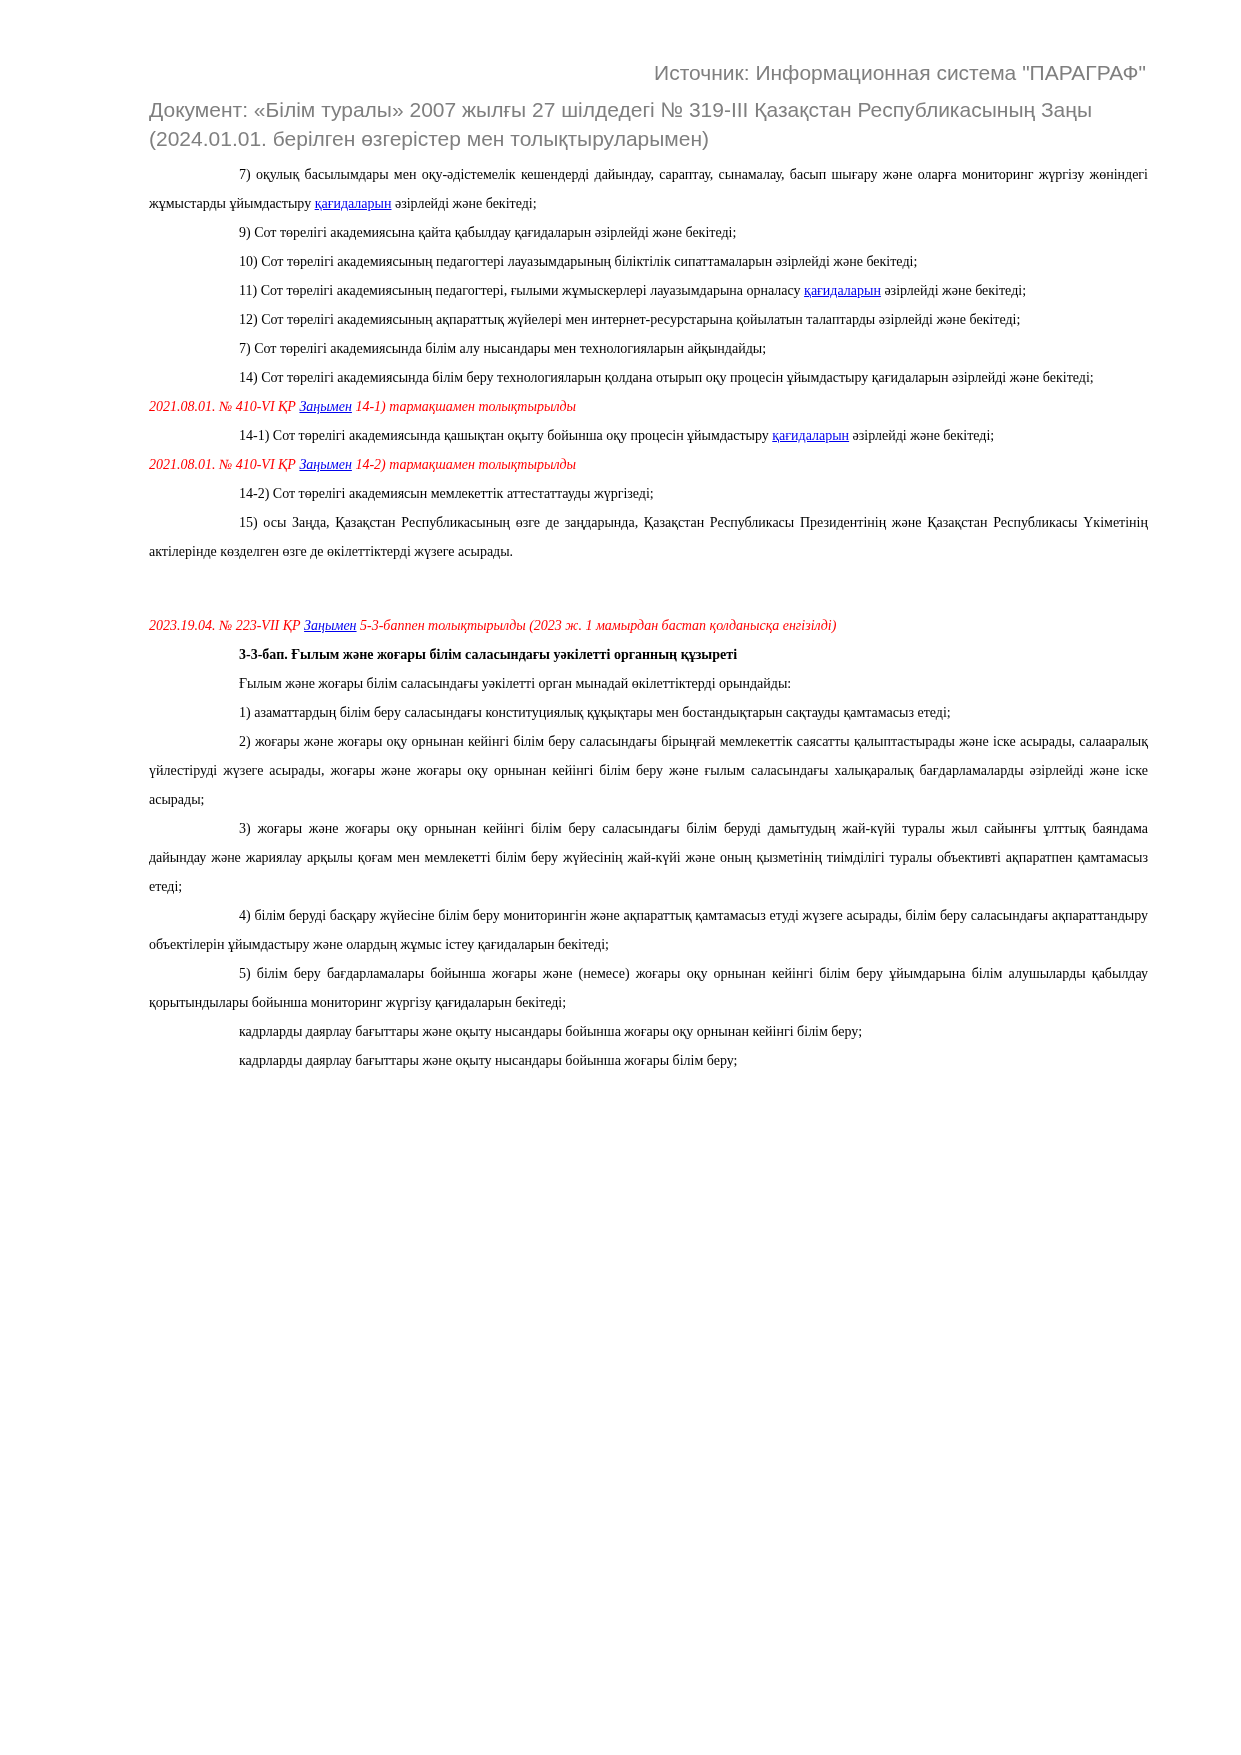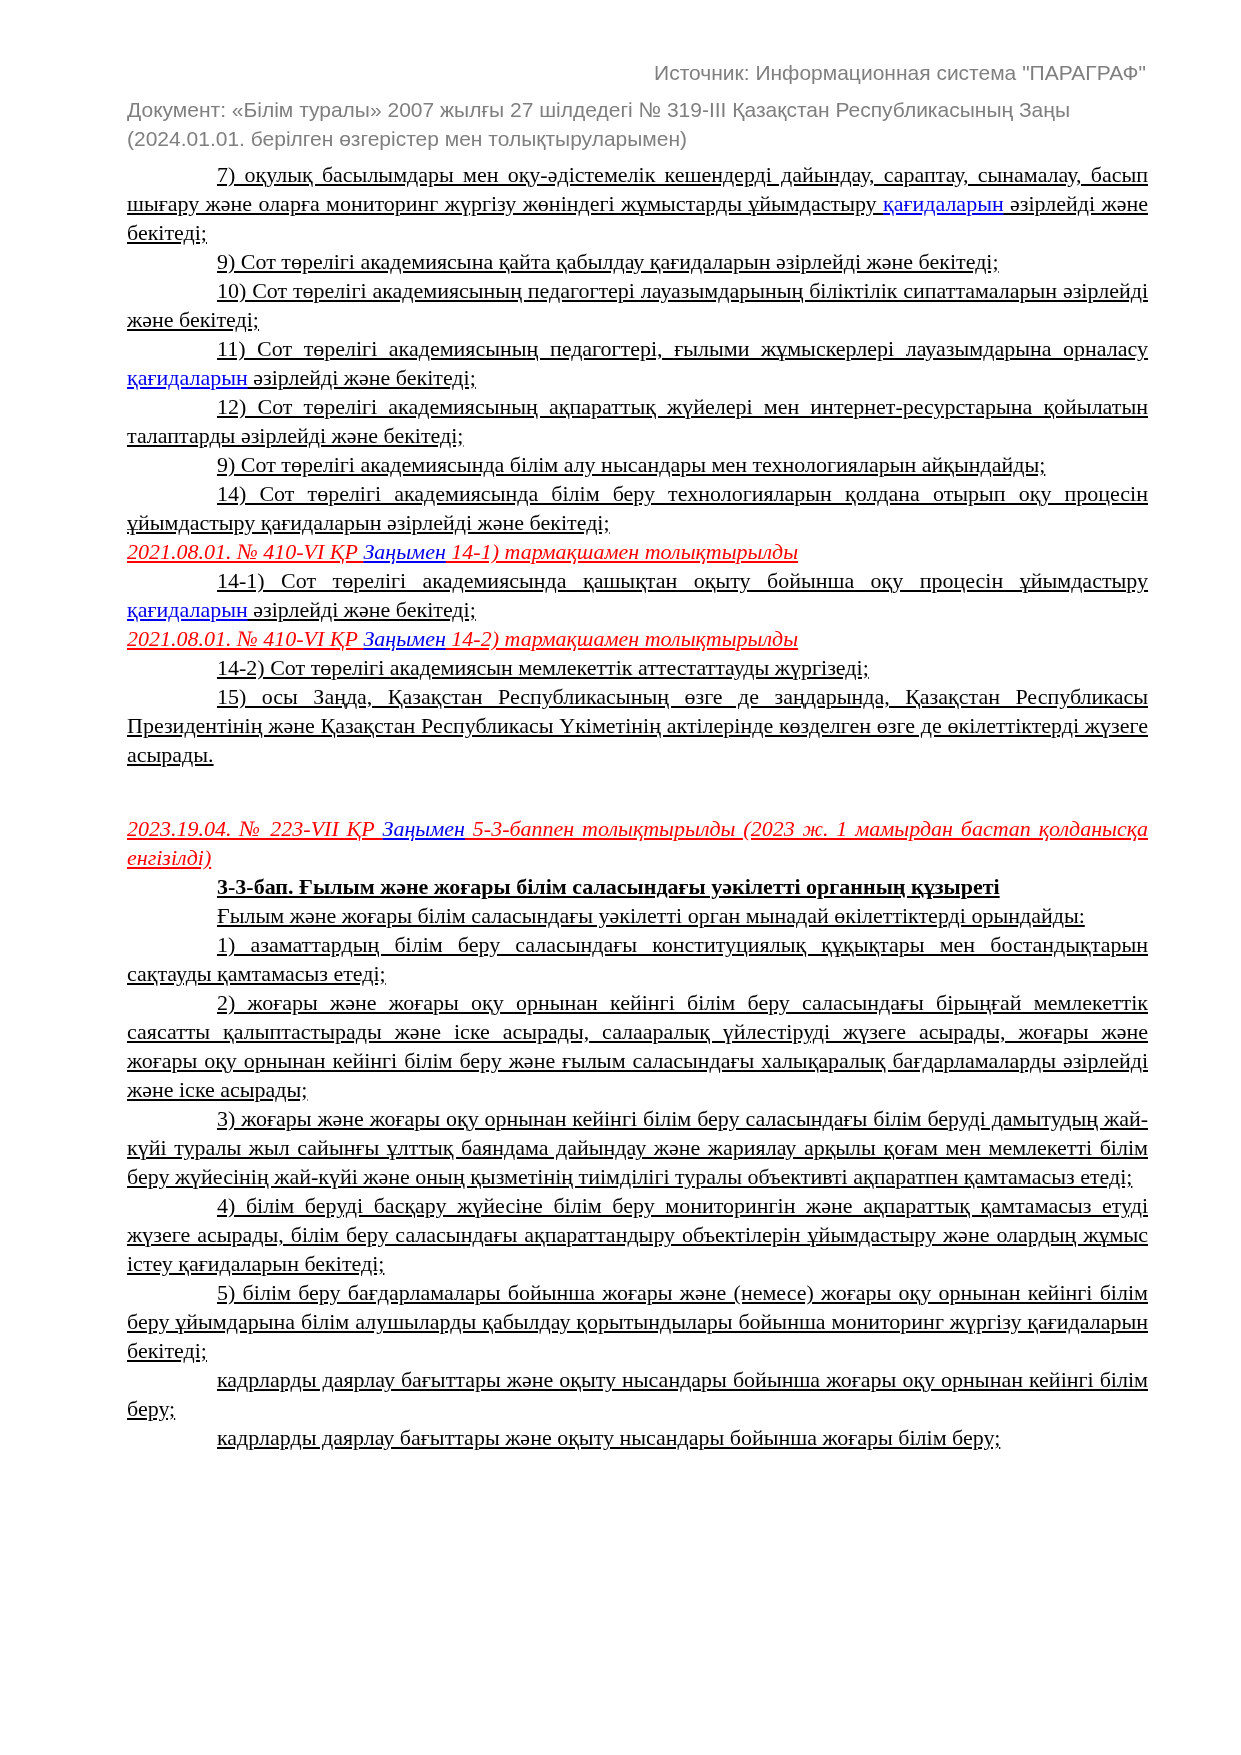--- a/index.html
+++ b/index.html
@@ -6,39 +6,39 @@
   body {
     width: 1241px;
     height: 1755px;
     background: #ffffff;
     overflow: hidden;
     font-family: "Liberation Serif", "DejaVu Serif", serif;
     color: #000000;
   }
   .page {
     padding-top: 58px;
+    padding-left: 22px;
   }
   .hdr {
     margin: 0 95px 0 127px;
     font-family: "Liberation Sans", "DejaVu Sans", sans-serif;
     font-size: 21px;
     line-height: 29px;
     color: #7f7f7f;
   }
   .hdr-source { text-align: right; margin-bottom: 8px; }
   .hdr-doc   { text-align: left; }
   .doc-body {
     margin: 7px 93px 0 127px;
   }
   .para {
-    font-size: 22px;
+    font-size: 14px;
     line-height: 29px;
     text-align: justify;
     margin: 0;
-    text-decoration: underline;
   }
   .para.body    { text-indent: 90px; }
   .para.heading { text-indent: 90px; font-weight: bold; }
   .para.amendment {
     text-indent: 0;
     color: #ff0000;
     font-style: italic;
   }
   .para.spacer { height: 45px; }
   a.inline-link {
@@ -57,21 +57,21 @@
     <div>Документ: «Білім туралы» 2007 жылғы 27 шілдедегі № 319-III Қазақстан Республикасының Заңы</div>
     <div>(2024.01.01. берілген өзгерістер мен толықтыруларымен)</div>
   </div>
 
   <div class="doc-body">
       <div class="para body"><span>7) оқулық басылымдары мен оқу-әдістемелік кешендерді дайындау, сараптау, сынамалау, басып шығару және оларға мониторинг жүргізу жөніндегі жұмыстарды ұйымдастыру </span><a class="inline-link" href="#">қағидаларын</a><span> әзірлейді және бекітеді;</span></div>
       <div class="para body"><span>9) Сот төрелігі академиясына қайта қабылдау қағидаларын әзірлейді және бекітеді;</span></div>
       <div class="para body"><span>10) Сот төрелігі академиясының педагогтері лауазымдарының біліктілік сипаттамаларын әзірлейді және бекітеді;</span></div>
       <div class="para body"><span>11) Сот төрелігі академиясының педагогтері, ғылыми жұмыскерлері лауазымдарына орналасу </span><a class="inline-link" href="#">қағидаларын</a><span> әзірлейді және бекітеді;</span></div>
       <div class="para body"><span>12) Сот төрелігі академиясының ақпараттық жүйелері мен интернет-ресурстарына қойылатын талаптарды әзірлейді және бекітеді;</span></div>
-      <div class="para body"><span>9) Сот төрелігі академиясында білім алу нысандары мен технологияларын айқындайды;</span></div>
+      <div class="para body"><span>7) Сот төрелігі академиясында білім алу нысандары мен технологияларын айқындайды;</span></div>
       <div class="para body"><span>14) Сот төрелігі академиясында білім беру технологияларын қолдана отырып оқу процесін ұйымдастыру қағидаларын әзірлейді және бекітеді;</span></div>
       <div class="para amendment"><span>2021.08.01. № 410-VI ҚР </span><a class="inline-link" href="#">Заңымен</a><span> 14-1) тармақшамен толықтырылды</span></div>
       <div class="para body"><span>14-1) Сот төрелігі академиясында қашықтан оқыту бойынша оқу процесін ұйымдастыру </span><a class="inline-link" href="#">қағидаларын</a><span> әзірлейді және бекітеді;</span></div>
       <div class="para amendment"><span>2021.08.01. № 410-VI ҚР </span><a class="inline-link" href="#">Заңымен</a><span> 14-2) тармақшамен толықтырылды</span></div>
       <div class="para body"><span>14-2) Сот төрелігі академиясын мемлекеттік аттестаттауды жүргізеді;</span></div>
       <div class="para body"><span>15) осы Заңда, Қазақстан Республикасының өзге де заңдарында, Қазақстан Республикасы Президентінің және Қазақстан Республикасы Үкіметінің актілерінде көзделген өзге де өкілеттіктерді жүзеге асырады.</span></div>
       <div class="para spacer"></div>
       <div class="para amendment"><span>2023.19.04. № 223-VII ҚР </span><a class="inline-link" href="#">Заңымен</a><span> 5-3-баппен толықтырылды (2023 ж. 1 мамырдан бастап қолданысқа енгізілді)</span></div>
       <div class="para heading"><span>3-3-бап. Ғылым және жоғары білім саласындағы уәкілетті органның құзыреті</span></div>
       <div class="para body"><span>Ғылым және жоғары білім саласындағы уәкілетті орган мынадай өкілеттіктерді орындайды:</span></div>

